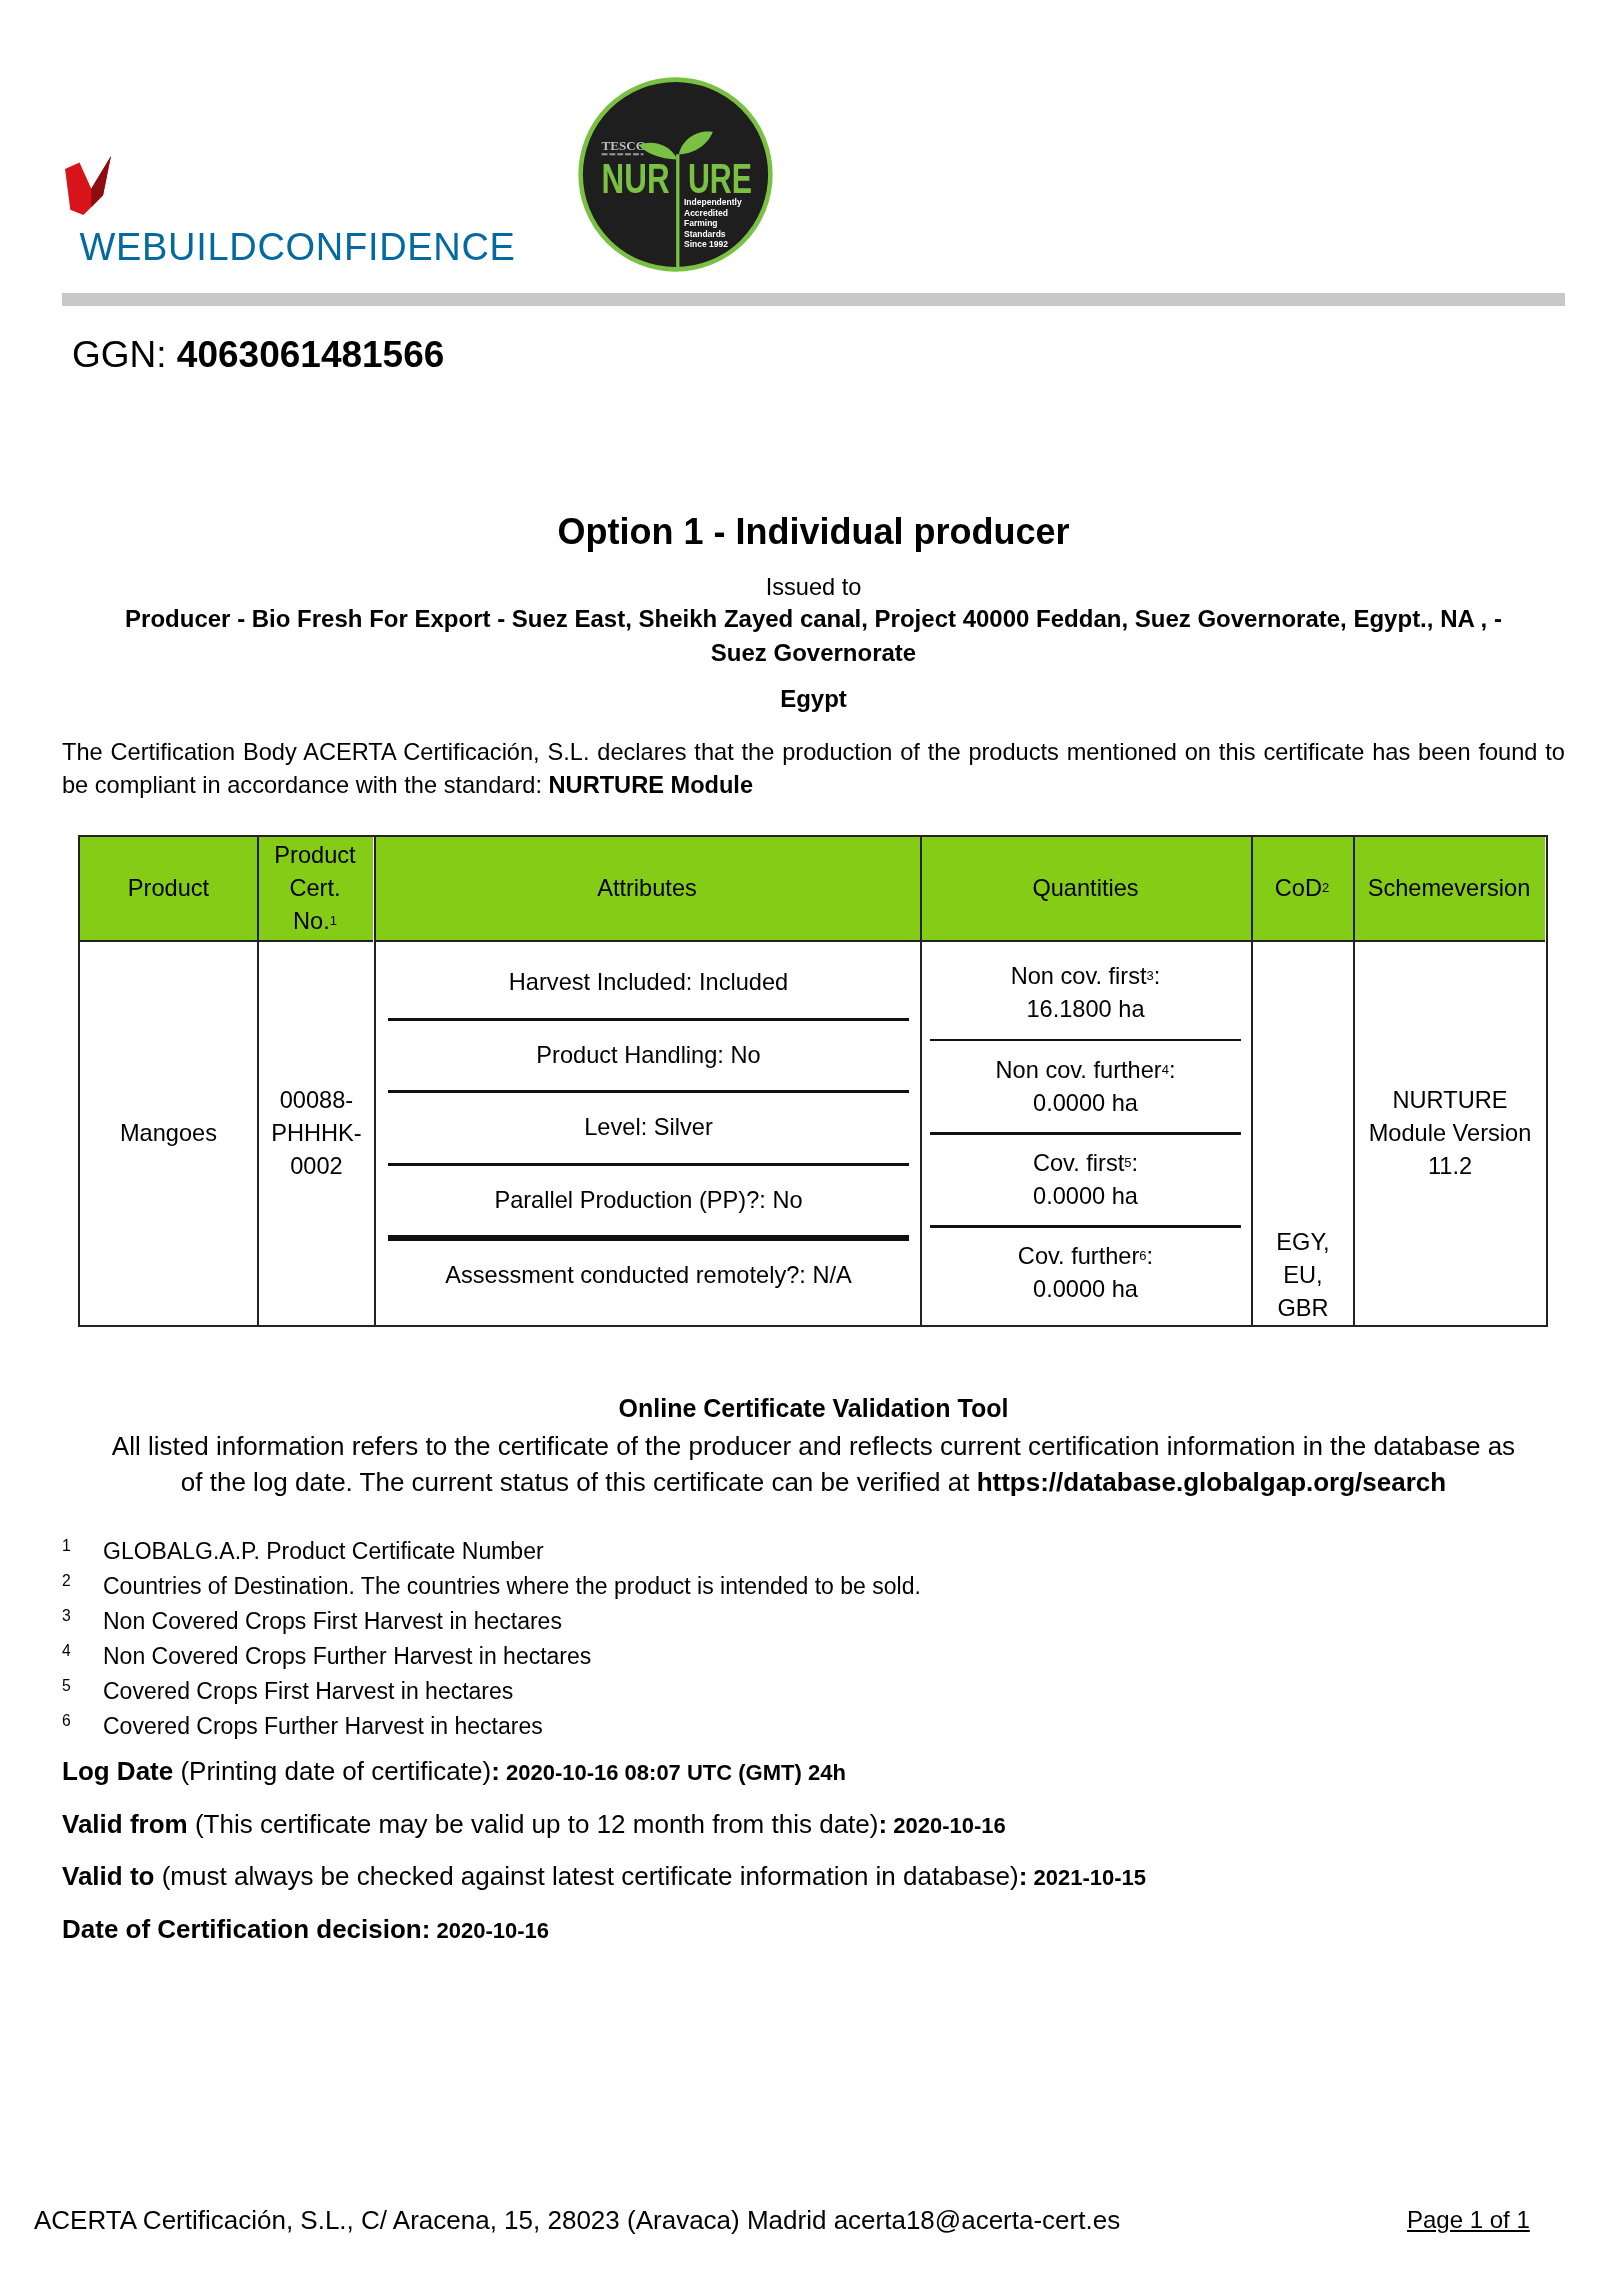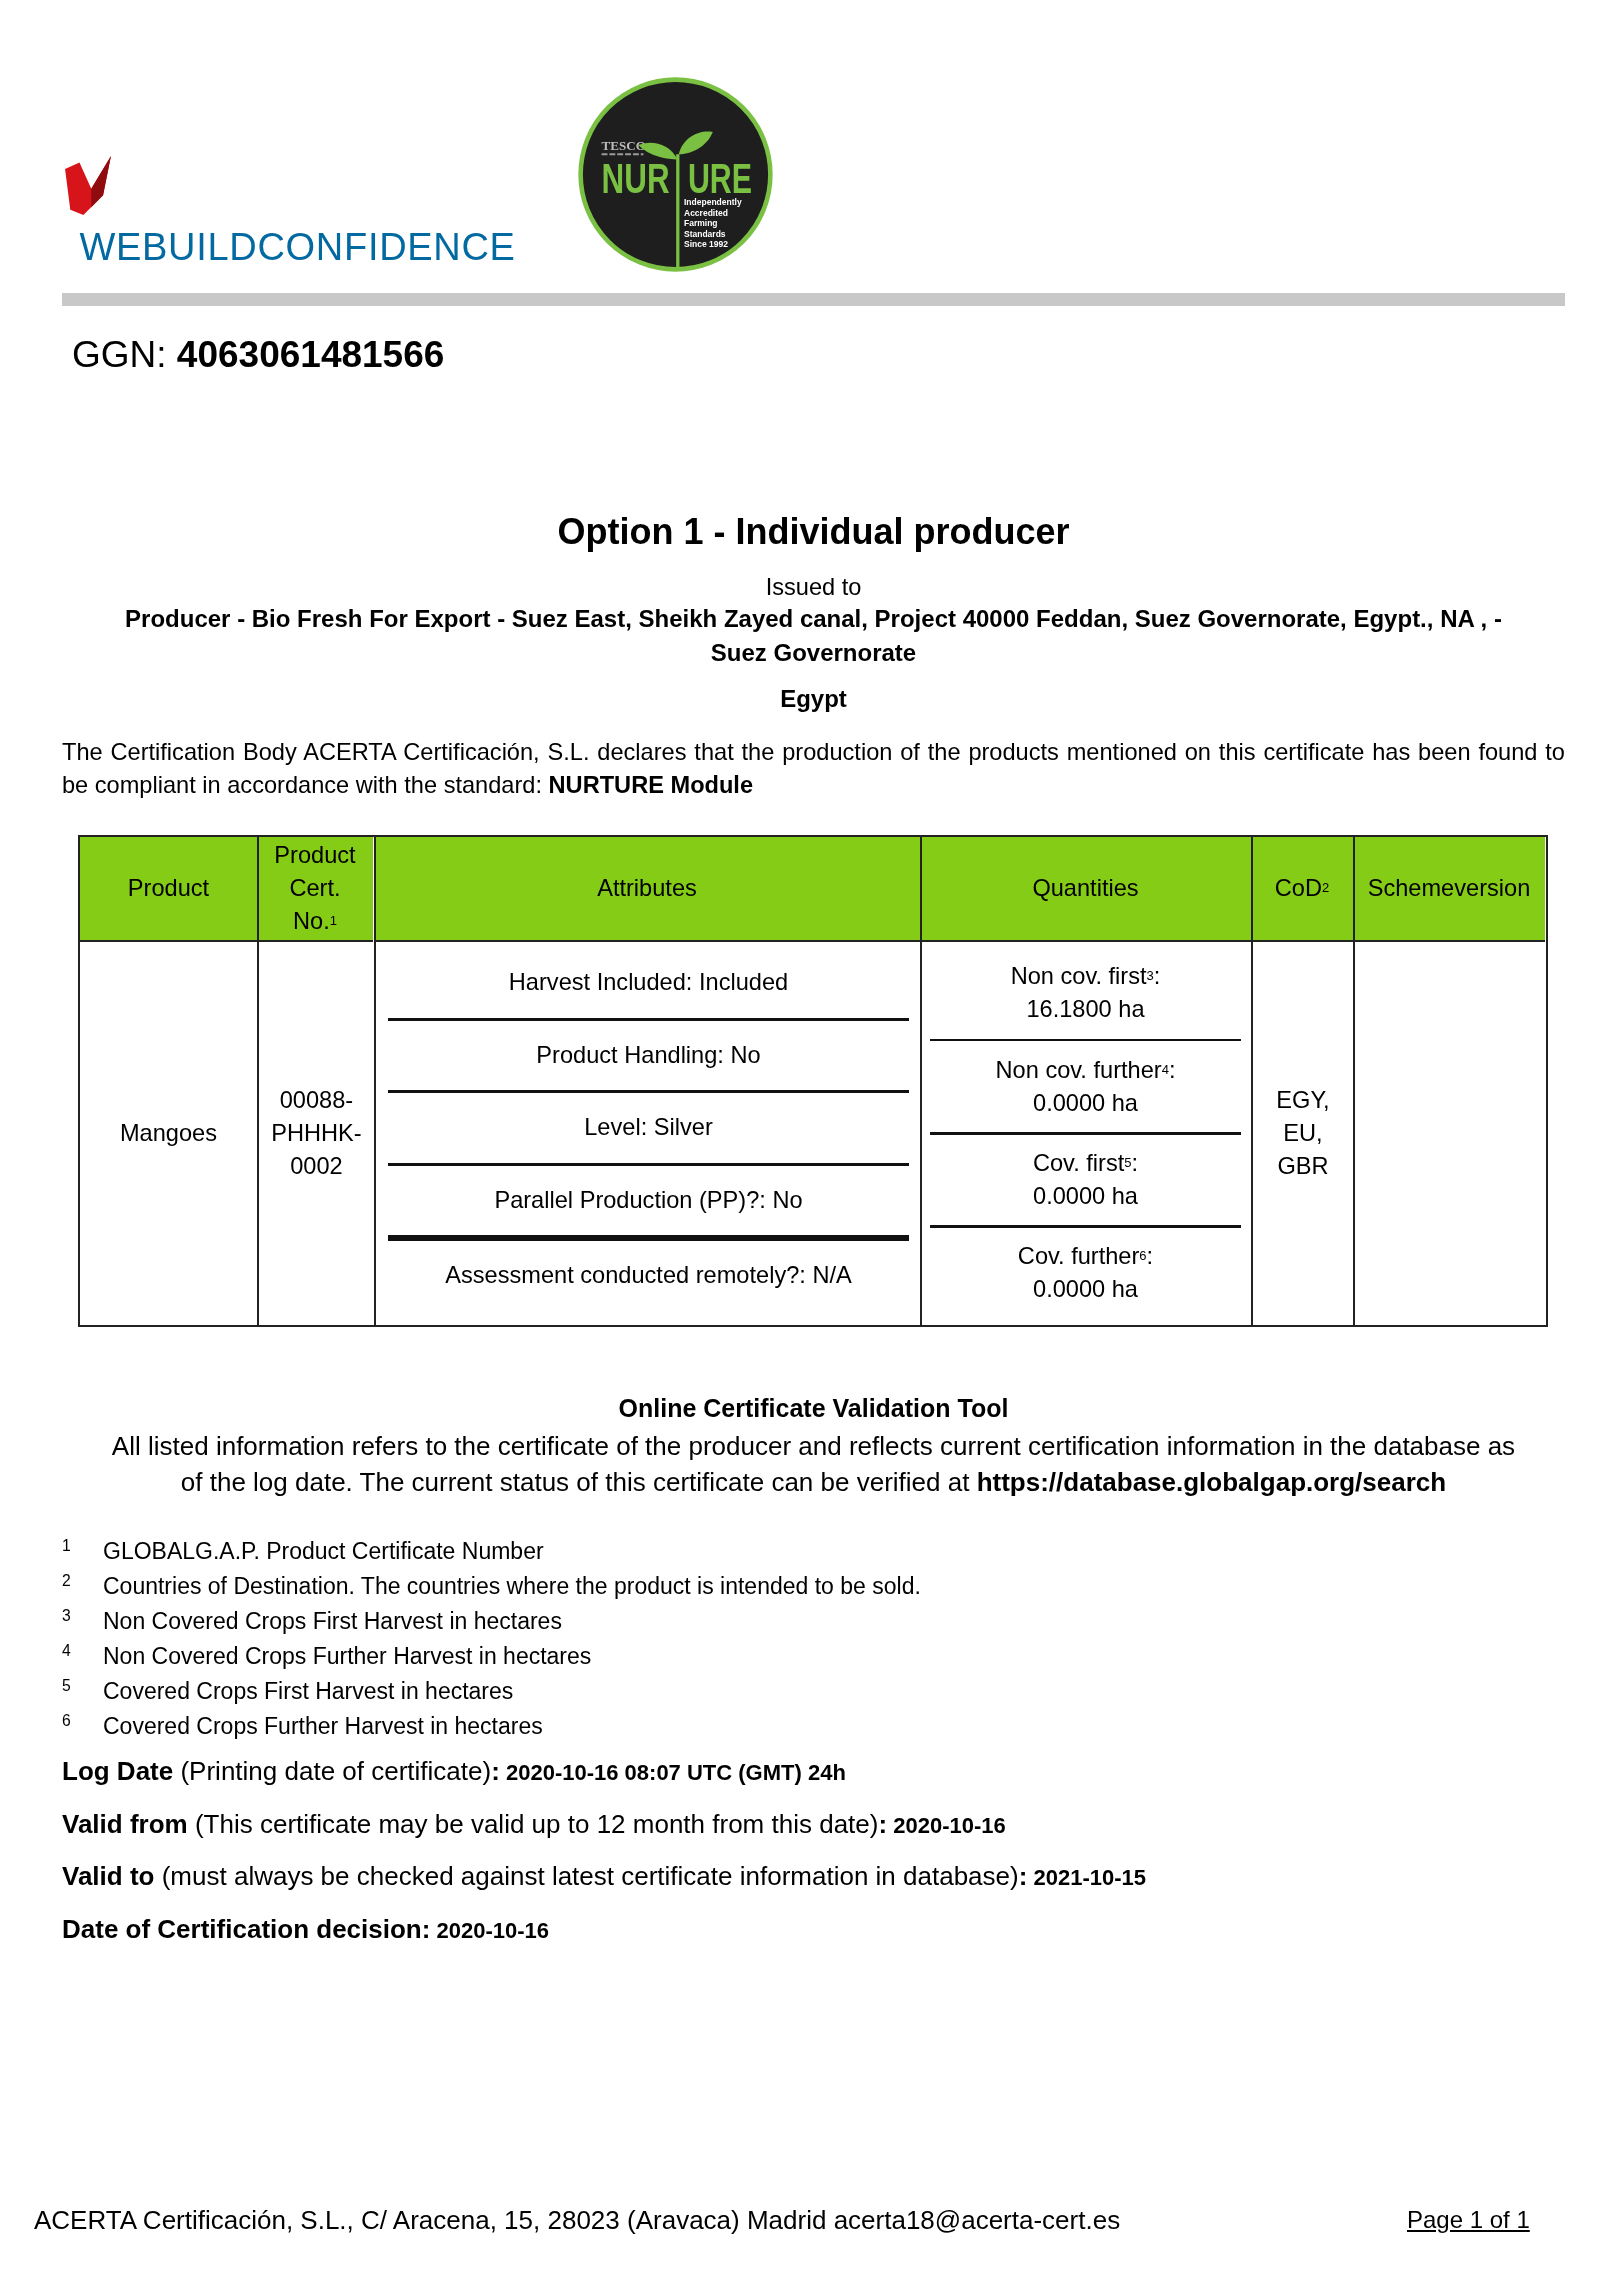--- a/index.html
+++ b/index.html
@@ -191,25 +191,32 @@
       </div>
     <div class="sep"></div>
     <div class="item">
         <div>
       <div><span>Cov. further</span><sup>6</sup>:</div>
       <div>0.0000 ha</div>
     </div>
       </div>
   </div>
 
-  <div class="cell" style="left:1173px; width:100px;">
+  <div class="cell" style="left:1173px; width:100px;align-items:flex-end;">
     <div>
       <div>EGY,</div>
       <div>EU,</div>
       <div>GBR</div>
+    </div>
+  </div>
+  <div class="cell" style="left:1275px; width:190px;">
+    <div>
+      <div>NURTURE</div>
+      <div>Module Version</div>
+      <div>11.2</div>
     </div>
   </div>
 </div>
 
 <div id="online-title" class="center-line">Online Certificate Validation Tool</div>
 <div id="online-line1" class="center-line">All listed information refers to the certificate of the producer and reflects current certification information in the database as</div>
 <div id="online-line2" class="center-line"><span>of the log date. The current status of this certificate can be verified at </span><b>https://database.globalgap.org/search</b></div>
 
 <div id="footnotes" class="abs">
   <div class="fn">

